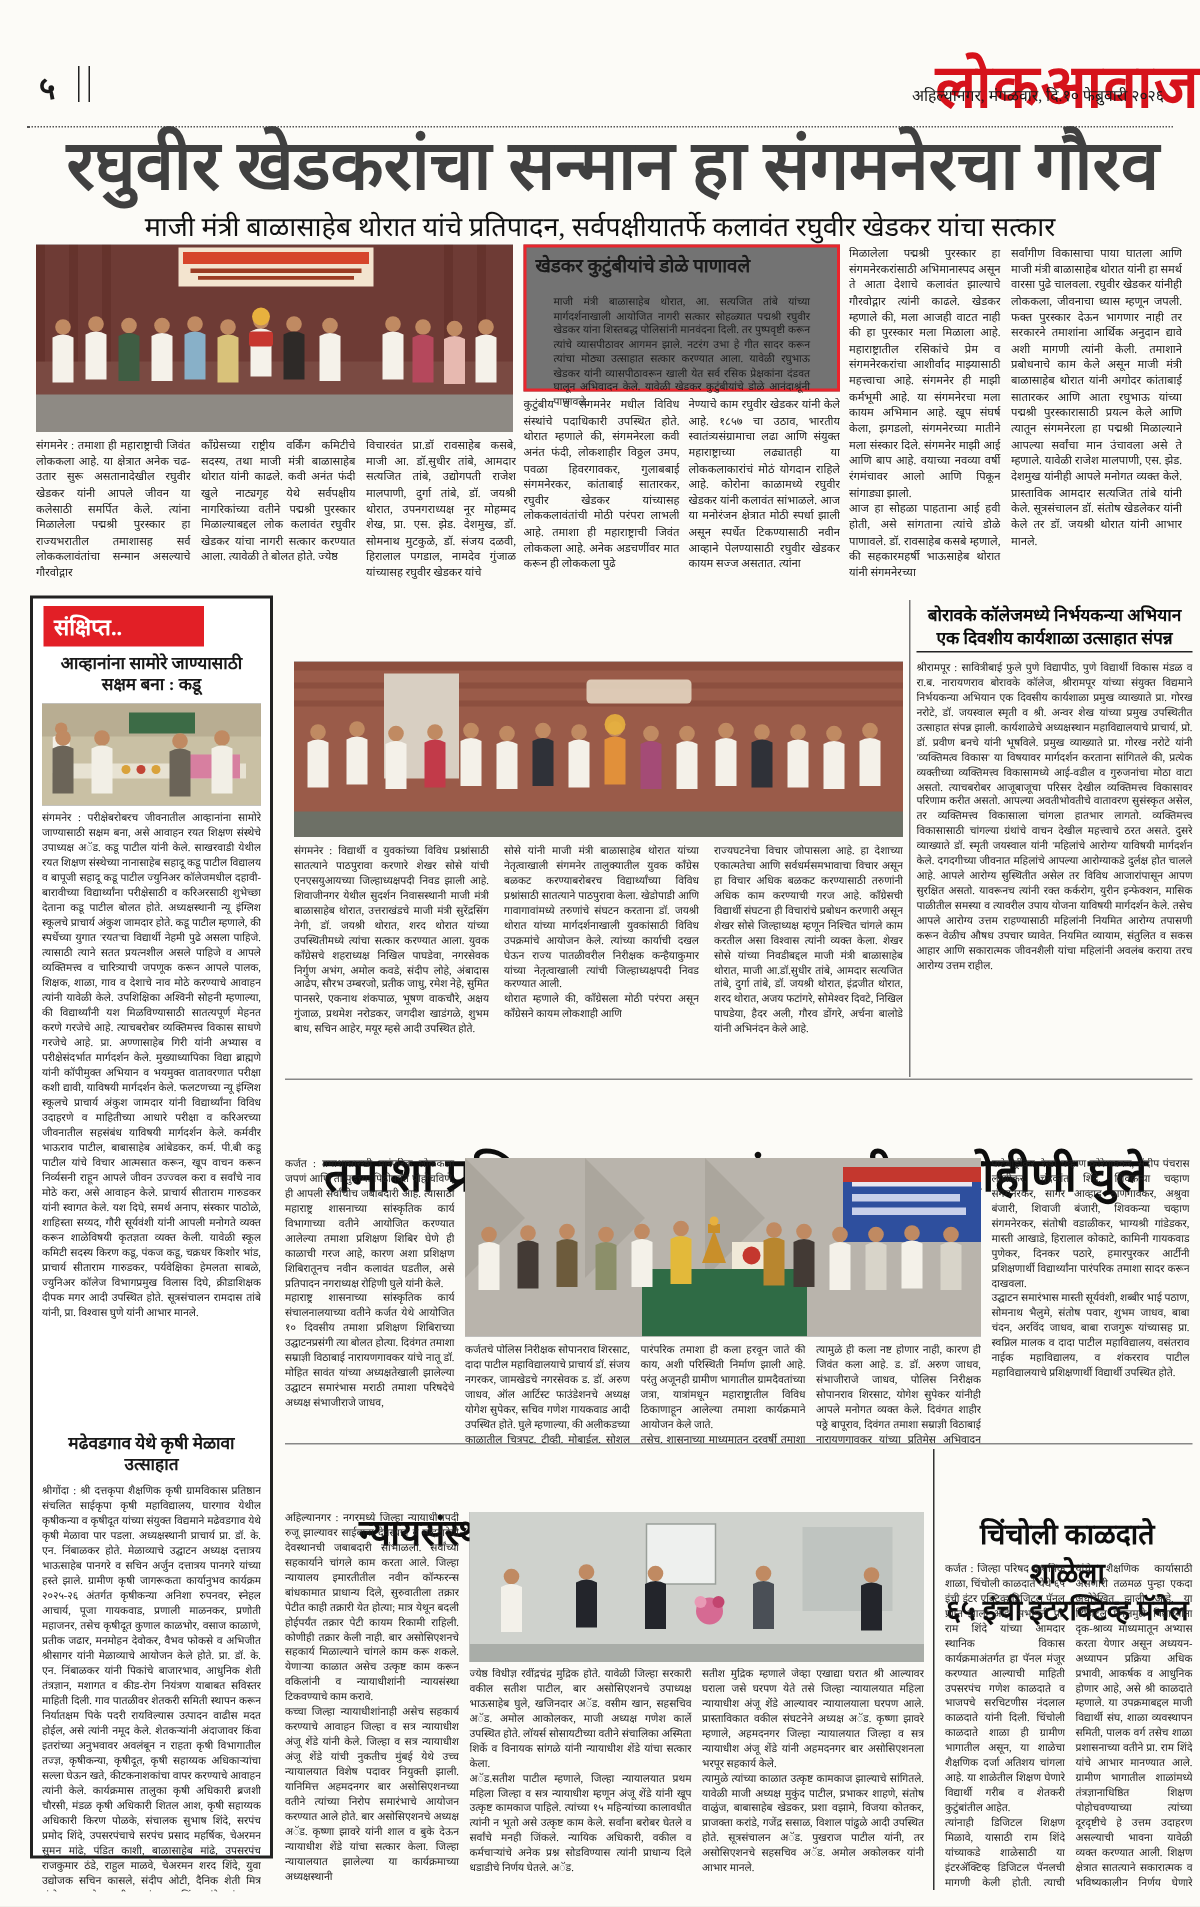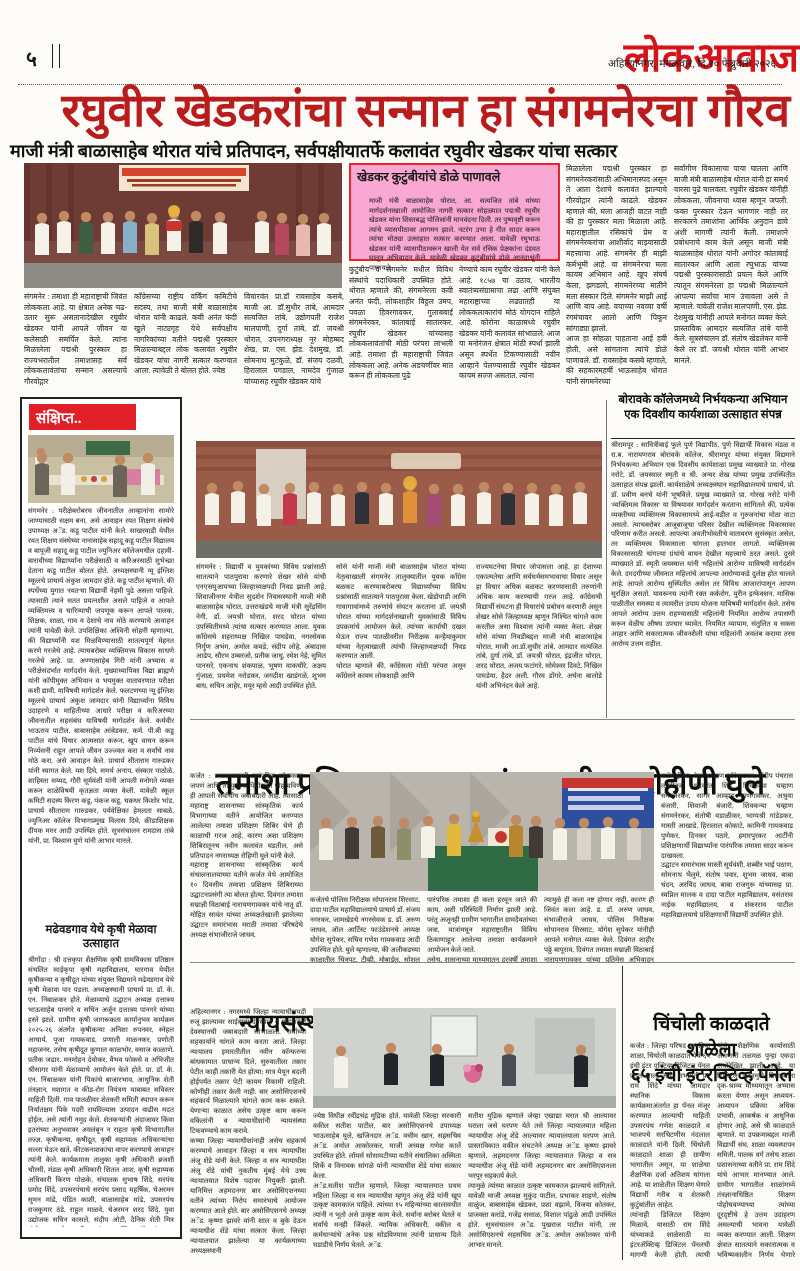--- a/index.html
+++ b/index.html
@@ -6,29 +6,29 @@
   #page{position:relative;width:800px;height:1271px;margin:0 auto;background:#fcfbf7;
         font-family:"Liberation Serif","DejaVu Serif",serif;color:#1a1a1a;overflow:hidden;}
   .abs{position:absolute;}
   
   #pageno{left:26px;top:44px;font-size:21px;font-weight:bold;}
   #pagebars{left:52px;top:44px;width:6px;height:24px;border-left:1.5px solid #222;border-right:1.5px solid #222;}
   #masthead{left:0;right:0;top:28px;text-align:right;font-size:40px;font-weight:800;color:#d6121b;letter-spacing:1px;}
   #dateline{right:24px;top:56px;font-size:10.5px;}
   #toprule{left:18px;right:18px;top:84px;border-top:1.5px dotted #555;}
   
-  #main-headline{left:27px;right:10px;top:88px;text-align:right;font-size:46px;font-weight:800;line-height:1.0;color:#b91c1c;}
-  #sub-headline{left:10px;right:10px;top:138px;text-align:left;font-size:18px;font-weight:700;color:#111;}
+  #main-headline{left:27px;right:10px;top:88px;text-align:center;font-size:46px;font-weight:800;line-height:1.0;color:#404040;}
+  #sub-headline{left:10px;right:10px;top:138px;text-align:center;font-size:18px;font-weight:400;color:#111;}
   
   .col{position:absolute;text-align:justify;font-size:7.5px;line-height:1.42;color:#222;
        overflow:hidden;white-space:pre-line;}
   .vrule{position:absolute;width:0;border-left:1px solid #333;}
   .hrule{position:absolute;height:0;border-top:1px solid #333;}
   
-  #khedkar-box{left:349px;top:163px;width:211px;height:98px;border:2px solid #e8262d;background:#f9a8d4;
+  #khedkar-box{left:349px;top:163px;width:211px;height:98px;border:2px solid #e8262d;background:#737373;
                padding:3px 6px;box-sizing:border-box;}
   #khedkar-box h3{margin:0 0 2px 0;font-size:12.5px;font-weight:800;}
   #khedkar-box p{margin:12px;font-size:7px;line-height:1.36;text-align:justify;}
   
   #sankshipt{left:20px;top:397px;width:162px;height:842px;border:2px solid #222;background:#fff;
              box-sizing:border-box;padding:4px 6px;}
   #sankshipt-band{background:#e21f26;color:#fff;font-size:15px;font-weight:800;padding:3px 7px;margin:1px 38px 5px 1px;font-family:Liberation Serif, serif;}
   .boxhead{font-size:11.5px;font-weight:800;text-align:center;line-height:1.25;margin:4px 0;}
   .boxbody{font-size:7px;line-height:1.43;text-align:justify;white-space:pre-line;overflow:hidden;}
   
@@ -118,20 +118,22 @@
   <div class="col" style="left:134px;top:292px;width:103px;height:102px;">काँग्रेसच्या राष्ट्रीय वर्किंग कमिटीचे सदस्य, तथा माजी मंत्री बाळासाहेब थोरात यांनी काढले. कवी अनंत फंदी खुले नाट्यगृह येथे सर्वपक्षीय नागरिकांच्या वतीने पद्मश्री पुरस्कार मिळाल्याबद्दल लोक कलावंत रघुवीर खेडकर यांचा नागरी सत्कार करण्यात आला. त्यावेळी ते बोलत होते. ज्येष्ठ</div>
   <div class="col" style="left:244px;top:292px;width:100px;height:102px;">विचारवंत प्रा.डॉ रावसाहेब कसबे, माजी आ. डॉ.सुधीर तांबे, आमदार सत्यजित तांबे, उद्योगपती राजेश मालपाणी, दुर्गा तांबे, डॉ. जयश्री थोरात, उपनगराध्यक्ष नूर मोहम्मद शेख, प्रा. एस. झेड. देशमुख, डॉ. सोमनाथ मुटकुळे, डॉ. संजय दळवी, हिरालाल पगडाल, नामदेव गुंजाळ यांच्यासह रघुवीर खेडकर यांचे</div>
   <div class="col" style="left:349px;top:265px;width:104px;height:129px;">कुटुंबीय व संगमनेर मधील विविध संस्थांचे पदाधिकारी उपस्थित होते. थोरात म्हणाले की, संगमनेरला कवी अनंत फंदी, लोकशाहीर विठ्ठल उमप, पवळा हिवरगावकर, गुलाबबाई संगमनेरकर, कांताबाई सातारकर, रघुवीर खेडकर यांच्यासह लोककलावंतांची मोठी परंपरा लाभली आहे. तमाशा ही महाराष्ट्राची जिवंत लोककला आहे. अनेक अडचणींवर मात करून ही लोककला पुढे</div>
   <div class="col" style="left:459px;top:265px;width:101px;height:129px;">नेण्याचे काम रघुवीर खेडकर यांनी केले आहे. १८५७ चा उठाव, भारतीय स्वातंत्र्यसंग्रामाचा लढा आणि संयुक्त महाराष्ट्राच्या लढ्यातही या लोककलाकारांचं मोठं योगदान राहिले आहे. कोरोना काळामध्ये रघुवीर खेडकर यांनी कलावंत सांभाळले. आज या मनोरंजन क्षेत्रात मोठी स्पर्धा झाली असून स्पर्धेत टिकण्यासाठी नवीन आव्हाने पेलण्यासाठी रघुवीर खेडकर कायम सज्ज असतात. त्यांना</div>
   <div class="col" style="left:566px;top:164px;width:101px;height:230px;">मिळालेला पद्मश्री पुरस्कार हा संगमनेरकरांसाठी अभिमानास्पद असून ते आता देशाचे कलावंत झाल्याचे गौरवोद्गार त्यांनी काढले. खेडकर म्हणाले की, मला आजही वाटत नाही की हा पुरस्कार मला मिळाला आहे. महाराष्ट्रातील रसिकांचे प्रेम व संगमनेरकरांचा आशीर्वाद माझ्यासाठी महत्त्वाचा आहे. संगमनेर ही माझी कर्मभूमी आहे. या संगमनेरचा मला कायम अभिमान आहे. खूप संघर्ष केला, झगडलो, संगमनेरच्या मातीने मला संस्कार दिले. संगमनेर माझी आई आणि बाप आहे. वयाच्या नवव्या वर्षी रंगमंचावर आलो आणि पिकून सांगाड्या झालो.
 आज हा सोहळा पाहताना आई हवी होती, असे सांगताना त्यांचे डोळे पाणावले. डॉ. रावसाहेब कसबे म्हणाले, की सहकारमहर्षी भाऊसाहेब थोरात यांनी संगमनेरच्या</div>
   <div class="col" style="left:674px;top:164px;width:114px;height:230px;">सर्वांगीण विकासाचा पाया घातला आणि माजी मंत्री बाळासाहेब थोरात यांनी हा समर्थ वारसा पुढे चालवला. रघुवीर खेडकर यांनीही लोककला, जीवनाचा ध्यास म्हणून जपली. फक्त पुरस्कार देऊन भागणार नाही तर सरकारने तमाशांना आर्थिक अनुदान द्यावे अशी मागणी त्यांनी केली. तमाशाने प्रबोधनाचे काम केले असून माजी मंत्री बाळासाहेब थोरात यांनी अगोदर कांताबाई सातारकर आणि आता रघुभाऊ यांच्या पद्मश्री पुरस्कारासाठी प्रयत्न केले आणि त्यातून संगमनेरला हा पद्मश्री मिळाल्याने आपल्या सर्वांचा मान उंचावला असे ते म्हणाले. यावेळी राजेश मालपाणी, एस. झेड. देशमुख यांनीही आपले मनोगत व्यक्त केले. प्रास्ताविक आमदार सत्यजित तांबे यांनी केले. सूत्रसंचालन डॉ. संतोष खेडलेकर यांनी केले तर डॉ. जयश्री थोरात यांनी आभार मानले.</div>
 
   <div class="abs" id="sankshipt">
     <div id="sankshipt-band">संक्षिप्त..</div>
+    <div class="boxhead" style="white-space:pre-line;">आव्हानांना सामोरे जाण्यासाठी
+सक्षम बना : कडू</div>
     <div class="photo" style="position:relative;width:146px;height:68px;margin:3px auto;">
       <svg width="146" height="68" viewBox="0 0 146 68">
         <rect width="146" height="68" fill="#c9c0a4"></rect>
         <rect y="0" width="146" height="22" fill="#b8ad92"></rect>
         <rect x="58" y="6" width="44" height="14" fill="#3c6b46"></rect>
         <rect x="10" y="40" width="126" height="10" fill="#e7e2d2"></rect>
         <rect x="96" y="34" width="36" height="16" fill="#d77fa0"></rect>
         <g fill="#f2efe6">
             <use href="#psn" x="16" y="36" transform="scale(0.8)"></use>
             <use href="#psn" x="40" y="38"></use>
@@ -192,21 +194,21 @@
         </g>
       <circle cx="214" cy="42" r="7" fill="#e8b13e" opacity=".9"></circle>
     </svg>
   </div>
   <div class="col" style="left:196px;top:563px;width:130px;height:156px;font-size:7px;">संगमनेर : विद्यार्थी व युवकांच्या विविध प्रश्नांसाठी सातत्याने पाठपुरावा करणारे शेखर सोसे यांची एनएसयुआयच्या जिल्हाध्यक्षपदी निवड झाली आहे. शिवाजीनगर येथील सुदर्शन निवासस्थानी माजी मंत्री बाळासाहेब थोरात, उत्तराखंडचे माजी मंत्री सुरेंद्रसिंग नेगी, डॉ. जयश्री थोरात, शरद थोरात यांच्या उपस्थितीमध्ये त्यांचा सत्कार करण्यात आला. युवक काँग्रेसचे शहराध्यक्ष निखिल पाघडेवा, नगरसेवक निर्गुण अभंग, अमोल कवडे, संदीप लोहे, अंबादास आढेप, सौरभ उम्बरजो, प्रतीक जाधु, रमेश नेहे, सुमित पानसरे, एकनाथ शंकपाळ, भूषण वाकचौरे, अक्षय गुंजाळ, प्रथमेश नरोडकर, जगदीश खाडंगळे, शुभम बाध, सचिन आहेर, मयूर म्हसे आदी उपस्थित होते.</div>
   <div class="col" style="left:336px;top:563px;width:130px;height:156px;font-size:7px;">सोसे यांनी माजी मंत्री बाळासाहेब थोरात यांच्या नेतृत्वाखाली संगमनेर तालुक्यातील युवक काँग्रेस बळकट करण्याबरोबरच विद्यार्थ्यांच्या विविध प्रश्नांसाठी सातत्याने पाठपुरावा केला. खेडोपाडी आणि गावागावांमध्ये तरुणांचे संघटन करताना डॉ. जयश्री थोरात यांच्या मार्गदर्शनाखाली युवकांसाठी विविध उपक्रमांचे आयोजन केले. त्यांच्या कार्याची दखल घेऊन राज्य पातळीवरील निरीक्षक कन्हैयाकुमार यांच्या नेतृत्वाखाली त्यांची जिल्हाध्यक्षपदी निवड करण्यात आली.
 थोरात म्हणाले की, काँग्रेसला मोठी परंपरा असून काँग्रेसने कायम लोकशाही आणि</div>
   <div class="col" style="left:476px;top:563px;width:126px;height:156px;font-size:7px;">राज्यघटनेचा विचार जोपासला आहे. हा देशाच्या एकात्मतेचा आणि सर्वधर्मसमभावाचा विचार असून हा विचार अधिक बळकट करण्यासाठी तरुणांनी अधिक काम करण्याची गरज आहे. काँग्रेसची विद्यार्थी संघटना ही विचारांचे प्रबोधन करणारी असून शेखर सोसे जिल्हाध्यक्ष म्हणून निश्चित चांगले काम करतील असा विश्वास त्यांनी व्यक्त केला. शेखर सोसे यांच्या निवडीबद्दल माजी मंत्री बाळासाहेब थोरात, माजी आ.डॉ.सुधीर तांबे, आमदार सत्यजित तांबे, दुर्गा तांबे, डॉ. जयश्री थोरात, इंद्रजीत थोरात, शरद थोरात, अजय फटांगरे, सोमेश्वर दिवटे, निखिल पाघडेया, हैदर अली, गौरव डोंगरे, अर्चना बालोडे यांनी अभिनंदन केले आहे.</div>
 
   <div class="vrule" style="left:606px;top:400px;height:318px;border-color:#777;"></div>
-  <div class="headline-sm" style="left:611px;top:392px;width:184px;border-bottom:1px solid #222;padding-bottom:16px;">बोरावके कॉलेजमध्ये निर्भयकन्या अभियान
+  <div class="headline-sm" style="left:611px;top:404px;width:184px;border-bottom:1px solid #222;padding-bottom:0;">बोरावके कॉलेजमध्ये निर्भयकन्या अभियान
 एक दिवशीय कार्यशाळा उत्साहात संपन्न</div>
   <div class="col" style="left:611px;top:441px;width:184px;height:276px;font-size:7px;">श्रीरामपूर : सावित्रीबाई फुले पुणे विद्यापीठ, पुणे विद्यार्थी विकास मंडळ व रा.ब. नारायणराव बोरावके कॉलेज, श्रीरामपूर यांच्या संयुक्त विद्यमाने निर्भयकन्या अभियान एक दिवसीय कार्यशाळा प्रमुख व्याख्याते प्रा. गोरख नरोटे, डॉ. जयस्वाल स्मृती व श्री. अन्वर शेख यांच्या प्रमुख उपस्थितीत उत्साहात संपन्न झाली. कार्यशाळेचे अध्यक्षस्थान महाविद्यालयाचे प्राचार्य, प्रो. डॉ. प्रवीण बनचे यांनी भूषविले. प्रमुख व्याख्याते प्रा. गोरख नरोटे यांनी 'व्यक्तिमत्व विकास' या विषयावर मार्गदर्शन करताना सांगितले की, प्रत्येक व्यक्तीच्या व्यक्तिमत्त्व विकासामध्ये आई-वडील व गुरुजनांचा मोठा वाटा असतो. त्याचबरोबर आजूबाजूचा परिसर देखील व्यक्तिमत्त्व विकासावर परिणाम करीत असतो. आपल्या अवतीभोवतीचे वातावरण सुसंस्कृत असेल, तर व्यक्तिमत्त्व विकासाला चांगला हातभार लागतो. व्यक्तिमत्त्व विकासासाठी चांगल्या ग्रंथांचे वाचन देखील महत्त्वाचे ठरत असते. दुसरे व्याख्याते डॉ. स्मृती जयस्वाल यांनी 'महिलांचे आरोग्य' याविषयी मार्गदर्शन केले. दगदगीच्या जीवनात महिलांचे आपल्या आरोग्याकडे दुर्लक्ष होत चालले आहे. आपले आरोग्य सुस्थितीत असेल तर विविध आजारांपासून आपण सुरक्षित असतो. यावरूनच त्यांनी रक्त कर्करोग, युरीन इन्फेक्शन, मासिक पाळीतील समस्या व त्यावरील उपाय योजना याविषयी मार्गदर्शन केले. तसेच आपले आरोग्य उत्तम राहण्यासाठी महिलांनी नियमित आरोग्य तपासणी करून वेळीच औषध उपचार घ्यावेत. नियमित व्यायाम, संतुलित व सकस आहार आणि सकारात्मक जीवनशैली यांचा महिलांनी अवलंब कराया तरच आरोग्य उत्तम राहील.</div>
 
   <div class="hrule" style="left:190px;top:719px;width:605px;border-color:#888;"></div>
 
   <div class="headline-lg" style="left:186px;top:723px;width:609px;font-size:31px;">तमाशा प्रशिक्षणातून कलावंत घडतील : रोहीणी घुले</div>
   <div class="col" style="left:190px;top:772px;width:113px;height:190px;font-size:7px;">कर्जत : तमाशासारखी पारंपरिक लोककला जपणं आणि ती पुढच्या पिढीपर्यंत पोहोचविणे, ही आपली सर्वांचीच जबाबदारी आहे. त्यासाठी महाराष्ट्र शासनाच्या सांस्कृतिक कार्य विभागाच्या वतीने आयोजित करण्यात आलेल्या तमाशा प्रशिक्षण शिबिर घेणे ही काळाची गरज आहे, कारण अशा प्रशिक्षण शिबिरातूनच नवीन कलावंत घडतील, असे प्रतिपादन नगराध्यक्ष रोहिणी घुले यांनी केले.
 महाराष्ट्र शासनाच्या सांस्कृतिक कार्य संचालनालयाच्या वतीने कर्जत येथे आयोजित १० दिवसीय तमाशा प्रशिक्षण शिबिराच्या उद्घाटनप्रसंगी त्या बोलत होत्या. दिवंगत तमाशा सम्राज्ञी विठाबाई नारायणगावकर यांचे नातू डॉ. मोहित सावंत यांच्या अध्यक्षतेखाली झालेल्या उद्घाटन समारंभास मराठी तमाशा परिषदेचे अध्यक्ष संभाजीराजे जाधव,</div>
   <div class="photo" style="left:310px;top:772px;width:344px;height:119px;">
     <svg width="344" height="119" viewBox="0 0 344 119">

